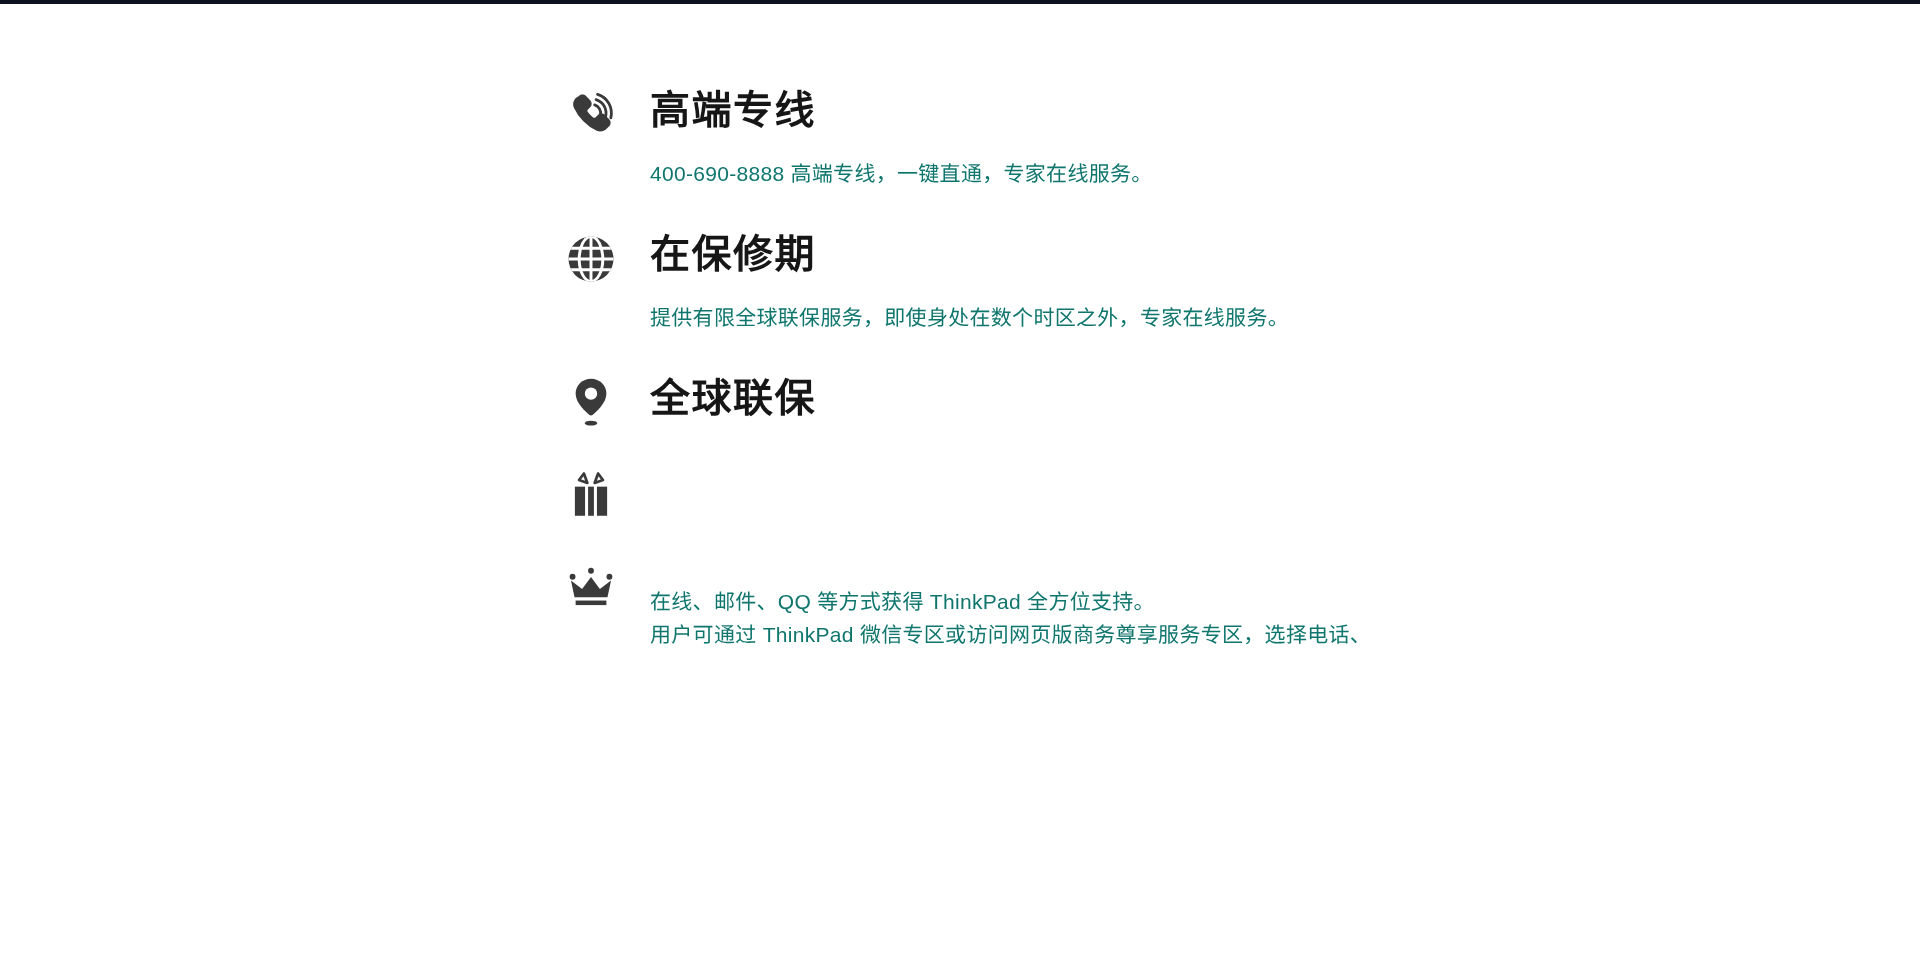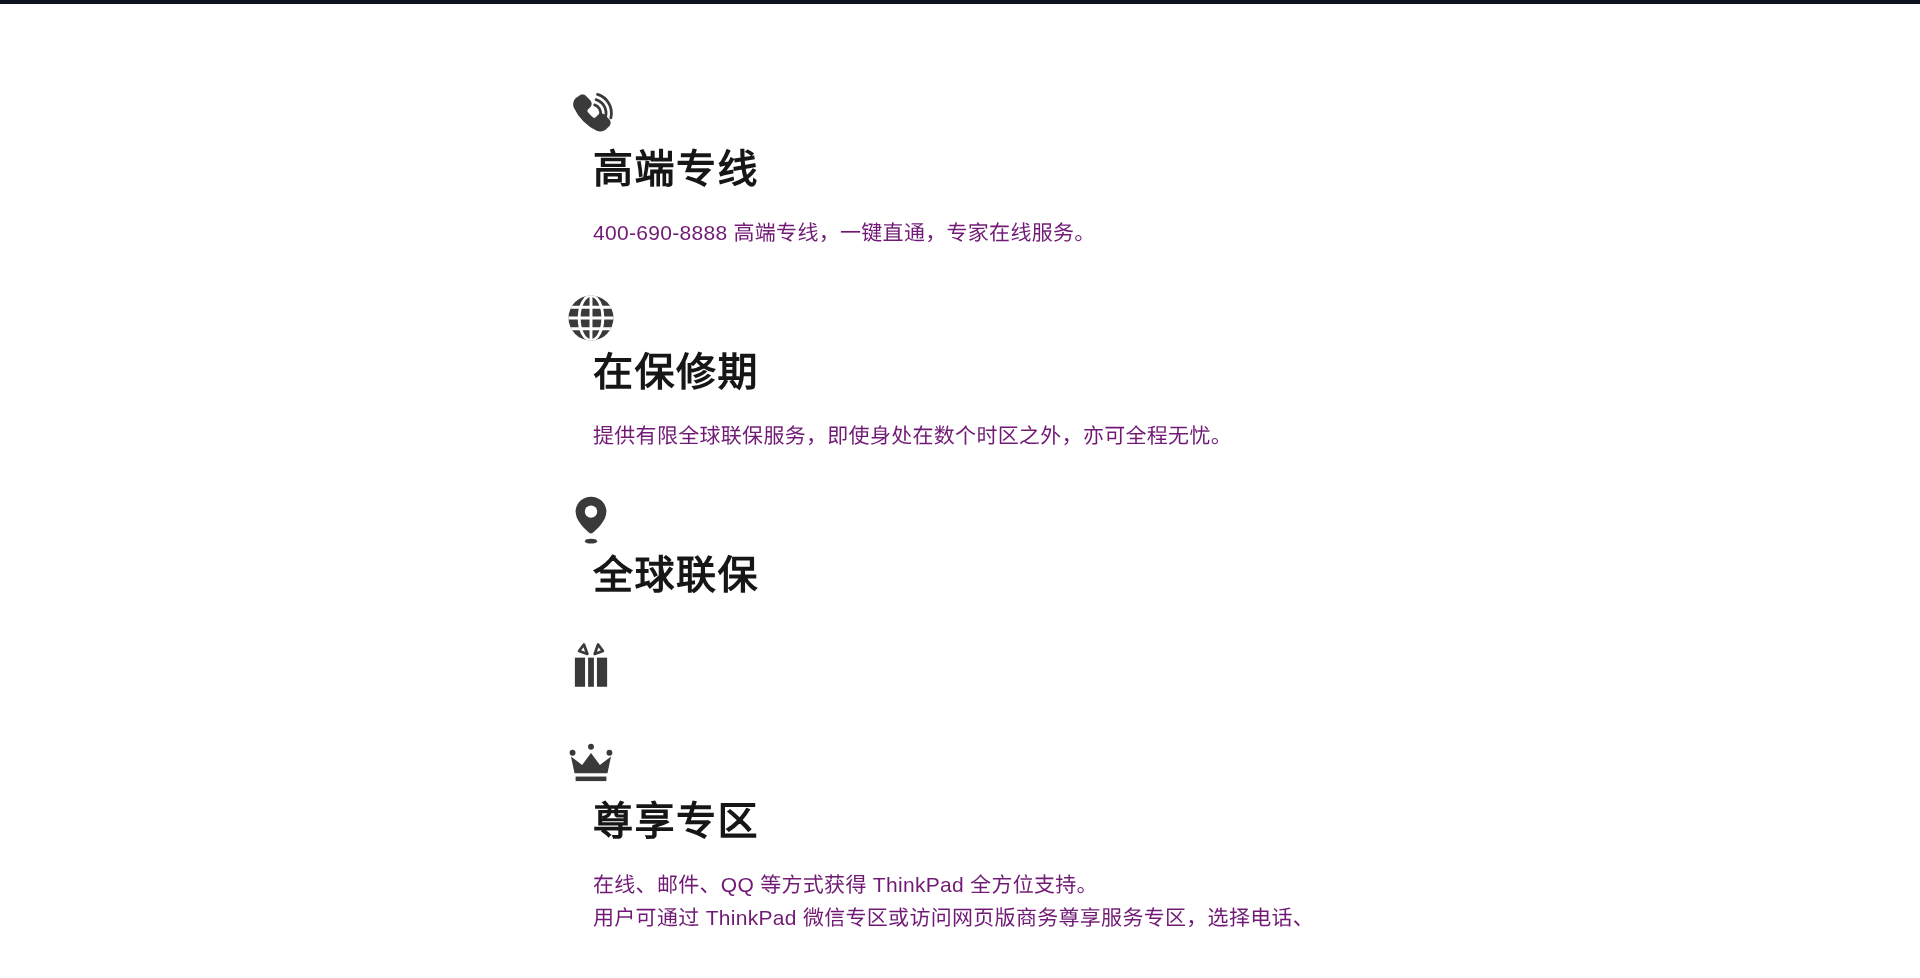--- a/index.html
+++ b/index.html
@@ -14,21 +14,20 @@
     background: #0d1120;
   }
   .content {
     padding-top: 82px;
     padding-left: 562px;
   }
   .feature {
     display: flex;
     align-items: flex-start;
     margin-bottom: 40px;
-    flex-direction: column;
   }
   .icon-col {
     width: 57px;
     flex: 0 0 57px;
     display: flex;
     justify-content: center;
     margin-top: 2px;
   }
   .icon-col svg { display: block; }
   .text-col {
@@ -40,21 +39,21 @@
     font-weight: 700;
     letter-spacing: 1.5px;
     color: #161616;
   }
   .feature-body {
     margin-top: 23px;
   }
   .feature-line {
     font-size: 21px;
     line-height: 33px;
-    color: #701a75;
+    color: #0f766e;
     white-space: nowrap;
     letter-spacing: 0.3px;
   }
 </style>
 </head>
 <body>
 
 <div class="top-bar"></div>
 
 <div class="content">
@@ -92,21 +91,21 @@
           <ellipse cx="24" cy="24" rx="10.5" ry="20"></ellipse>
           <line x1="2" y1="14.5" x2="46" y2="14.5"></line>
           <line x1="2" y1="24" x2="46" y2="24"></line>
           <line x1="2" y1="33.5" x2="46" y2="33.5"></line>
         </g>
       </svg>
     </div>
     <div class="text-col">
       <div class="feature-title">在保修期</div>
       <div class="feature-body">
-        <div class="feature-line">提供有限全球联保服务，即使身处在数个时区之外，亦可全程无忧。</div>
+        <div class="feature-line">提供有限全球联保服务，即使身处在数个时区之外，专家在线服务。</div>
       </div>
     </div>
   </div>
 
   <div class="feature">
     <div class="icon-col">
       <svg width="52" height="52" viewBox="0 0 48 48">
         <path fill="#3a3a3a" d="M24 2.5c-7.9 0-14.2 6.1-14.2 13.7 0 8.8 9.1 16.8 12.8 19.7.8.6 2 .6 2.8 0 3.7-2.9 12.8-10.9 12.8-19.7C38.2 8.6 31.9 2.5 24 2.5z"></path>
         <circle cx="24" cy="16.3" r="5.7" fill="#ffffff"></circle>
         <ellipse cx="24" cy="43.5" rx="5.6" ry="2.3" fill="#3a3a3a"></ellipse>
@@ -135,21 +134,20 @@
     <div class="icon-col">
       <svg width="52" height="46" viewBox="0 0 48 42">
         <circle cx="7" cy="11.5" r="2.7" fill="#3a3a3a"></circle>
         <circle cx="24" cy="6" r="2.7" fill="#3a3a3a"></circle>
         <circle cx="41" cy="11.5" r="2.7" fill="#3a3a3a"></circle>
         <path fill="#3a3a3a" d="M5.5 15 L15.8 22.8 L24 11.8 L32.2 22.8 L42.5 15 L39.2 30.5 L8.8 30.5 Z"></path>
         <rect x="9.8" y="33.5" width="28.4" height="4.2" fill="#3a3a3a"></rect>
       </svg>
     </div>
     <div class="text-col">
-      <div class="feature-title">尊享专区</div>
       <div class="feature-body">
         <div class="feature-line">在线、邮件、QQ 等方式获得 ThinkPad 全方位支持。</div>
         <div class="feature-line">用户可通过 ThinkPad 微信专区或访问网页版商务尊享服务专区，选择电话、</div>
       </div>
     </div>
   </div>
 
 </div>
 
 </body></html>

